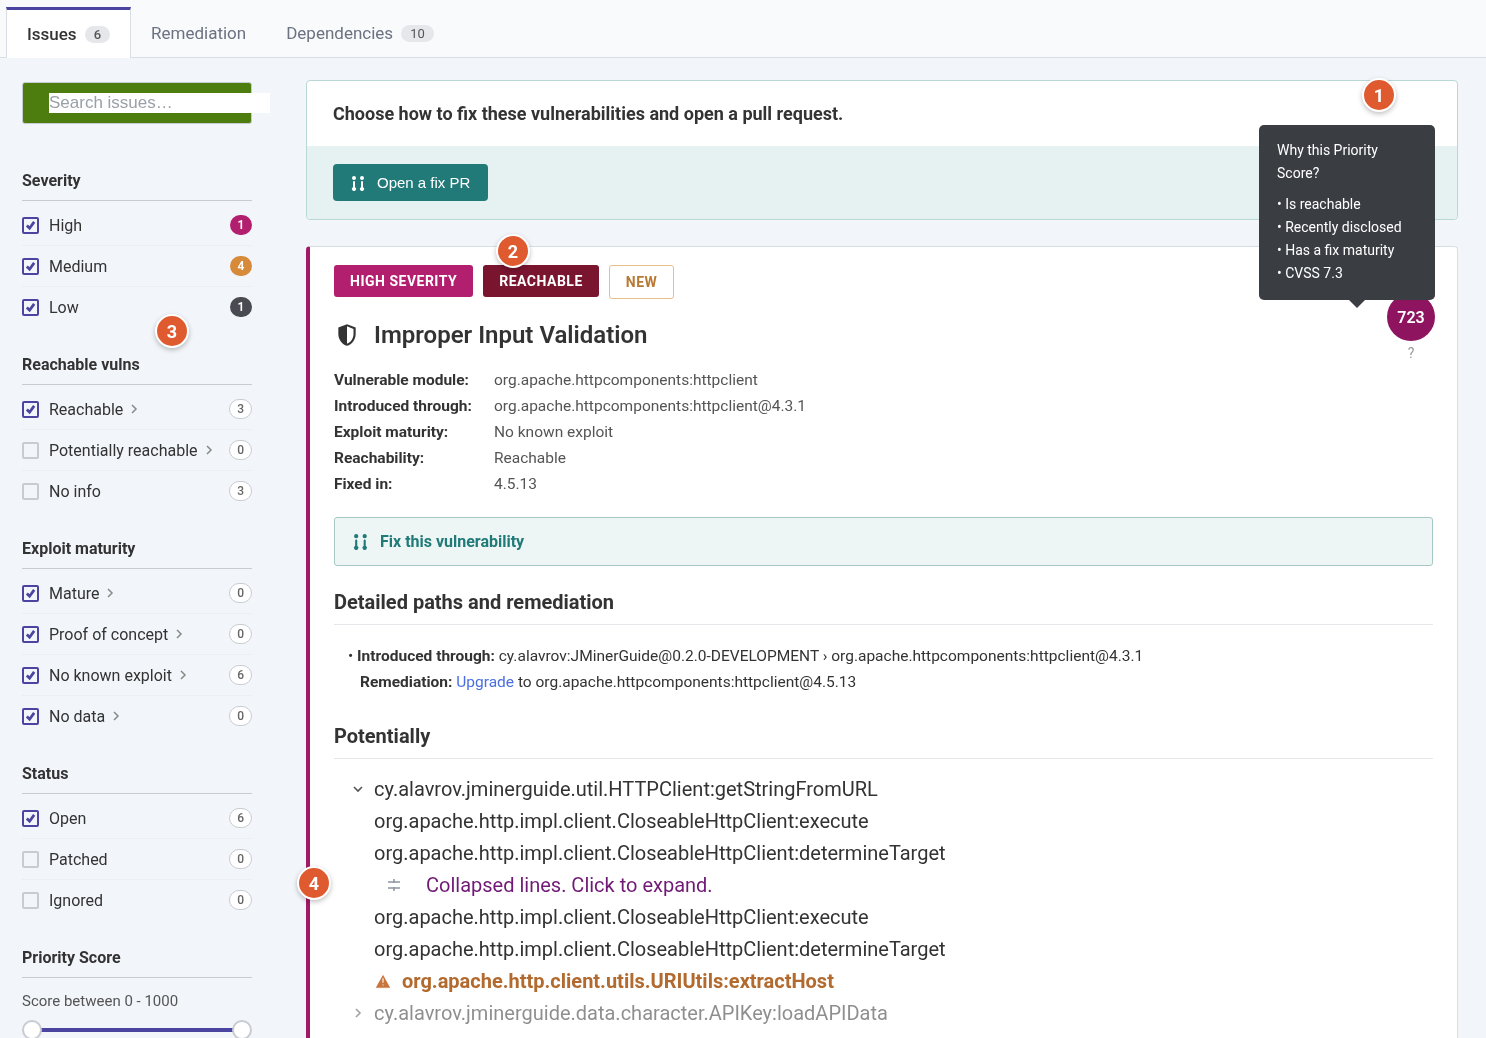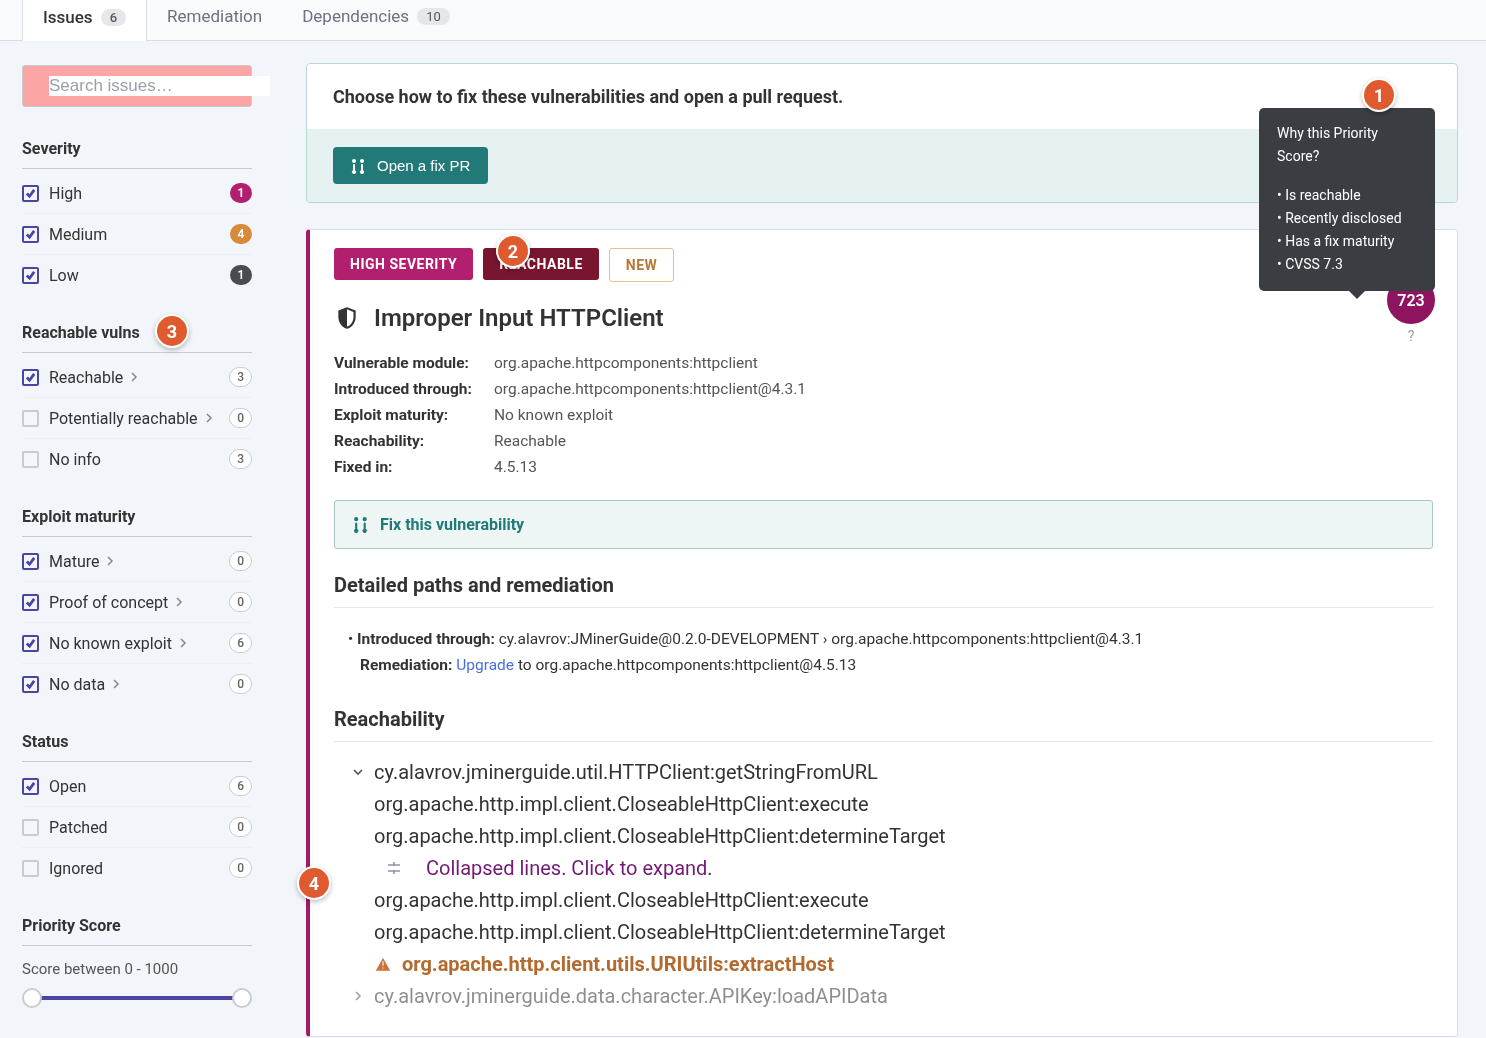--- a/index.html
+++ b/index.html
@@ -1,31 +1,31 @@
 <!DOCTYPE html>
 <html><head>
 <meta charset="utf-8">
 <style>
 * { box-sizing: border-box; margin: 0; padding: 0; }
 body { font-family: -apple-system, BlinkMacSystemFont, "Segoe UI", Roboto, sans-serif; background:#f2f5f9; color:#333; font-size:14px; }
 .wrap { width:1486px; height:1038px; position:relative; overflow:hidden; }
 
 
-.tabs { background:#f8fafc; border-bottom:1px solid #d9dee5; padding-left:22px; display:flex; align-items:flex-end; height:41px;text-align:center; }
+.tabs { background:#f8fafc; border-bottom:1px solid #d9dee5; padding-left:6px; display:flex; align-items:flex-end; height:58px;text-align:center; }
 .tab { padding:14px 20px; color:#6b7280; cursor:pointer; display:flex; align-items:center; gap:8px; font-size:17px; }
 .tab.active { background:#fff; border-top:3px solid #4b45a1; border-left:1px solid #d9dee5; border-right:1px solid #d9dee5; color:#333; margin-bottom:-1px; font-weight:500; }
 .tab-badge { background:#e5e7eb; border-radius:10px; padding:1px 9px; font-size:13px; color:#555; }
 
 
 .content { display:flex; }
 .sidebar { width:274px; padding:24px 22px; }
 .main { flex:1; padding:22px 28px 0 32px; }
 
 
-.search { display:flex; align-items:flex-end; background:#fca5a5; border:1px solid #c8ccd2; border-radius:3px; padding:10px 14px; margin-bottom:32px; }
+.search { display:flex; align-items:flex-end; background:#4d7c0f; border:1px solid #c8ccd2; border-radius:3px; padding:10px 14px; margin-bottom:47px; }
 .search svg { width:18px; height:18px; fill:#888; margin-right:12px; }
 .search input { border:none; outline:none; font-size:17px; color:#333; flex:1; }
 .search input::placeholder { color:#9aa0a8; }
 
 
 .filter-h { font-weight:700; font-size:16px; color:#333; padding-bottom:10px; border-bottom:1px solid #c8ccd2; margin-top:28px; margin-bottom:4px; position:relative; }
 .filter-h:first-of-type { margin-top:0; }
 .filter-row { display:flex; align-items:center; padding:10px 0; border-bottom:1px solid #eceef1; }
 .filter-row:last-child { border-bottom:none; }
 .chk { width:17px; height:17px; border:2px solid #4b45a1; border-radius:2px; margin-right:10px; display:flex; align-items:center; justify-content:center; flex-shrink:0; }
@@ -271,21 +271,21 @@
           <svg viewBox="0 0 16 16">
                 <path d="M5 3a2 2 0 11-4 0 2 2 0 014 0zM3 6a1 1 0 011 1v5.17a2 2 0 11-2 0V7a1 1 0 011-1zm10-3a2 2 0 11-4 0 2 2 0 014 0zm-2 3a1 1 0 011 1v5.17a2 2 0 11-2 0V7a1 1 0 011-1z"></path>
               </svg>
           <span>Open a fix PR</span>
         </button>
       </div>
     </div>
 
     <div class="issue">
       <div class="tooltip">
-        <div style="margin-bottom:16px">Why this Priority Score?</div>
+        <div style="margin-bottom:8px">Why this Priority Score?</div>
         <div>• Is reachable</div>
         <div>• Recently disclosed</div>
         <div>• Has a fix maturity</div>
         <div>• CVSS 7.3</div>
       </div>
 
       <div class="issue-tags">
         <span class="tag sev">HIGH SEVERITY</span>
         <span class="tag reach">REACHABLE</span>
         <span class="tag new">NEW</span>
@@ -294,21 +294,21 @@
       <div class="score-badge">
         <div class="score-circle">723</div>
         <div class="score-q">?</div>
       </div>
 
       <div class="issue-title">
         <svg viewBox="0 0 24 24">
               <path fill="#333" d="M12 2l8 3v6c0 5-3.4 9.6-8 11-4.6-1.4-8-6-8-11V5l8-3z"></path>
               <path fill="#fff" d="M12 4v16c3.5-1.3 6-5 6-9V6.4L12 4z"></path>
             </svg>
-        <h2>Improper Input HTTPClient</h2>
+        <h2>Improper Input Validation</h2>
       </div>
 
       <div class="meta" id="meta-rows">
             <div class="meta-row">
               <div class="meta-k">Vulnerable module:</div>
               <div class="meta-v">org.apache.httpcomponents:httpclient</div>
             </div>
             <div class="meta-row">
               <div class="meta-k">Introduced through:</div>
               <div class="meta-v">org.apache.httpcomponents:httpclient@4.3.1</div>
@@ -336,21 +336,21 @@
 
       <div class="section">
         <h3>Detailed paths and remediation</h3>
         <div class="path-item">
           <div class="intro">• <strong>Introduced through: </strong><span>cy.alavrov:JMinerGuide@0.2.0-DEVELOPMENT › org.apache.httpcomponents:httpclient@4.3.1</span></div>
           <div class="intro" style="margin-left:26px"><strong>Remediation: </strong><span class="link">Upgrade</span><span> to org.apache.httpcomponents:httpclient@4.5.13</span></div>
         </div>
       </div>
 
       <div class="section" style="padding-top:0">
-        <h3>Reachability</h3>
+        <h3>Potentially</h3>
         <div class="reach-list">
           <div class="reach-row l1">
             <svg class="chev" viewBox="0 0 12 12">
                   <path d="M2 4l4 4 4-4" stroke="#555" stroke-width="1.6" fill="none"></path>
                 </svg>
             <span>cy.alavrov.jminerguide.util.HTTPClient:getStringFromURL</span>
           </div>
           <div class="reach-row l2">
                 <span>org.apache.http.impl.client.CloseableHttpClient:execute</span>
               </div>

